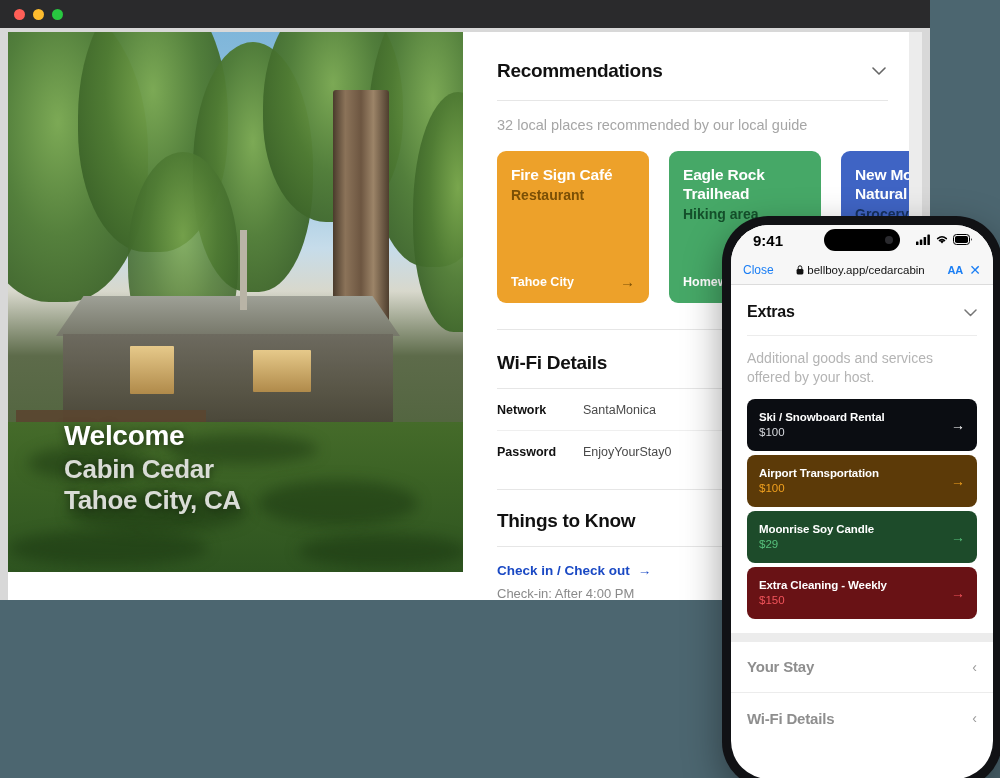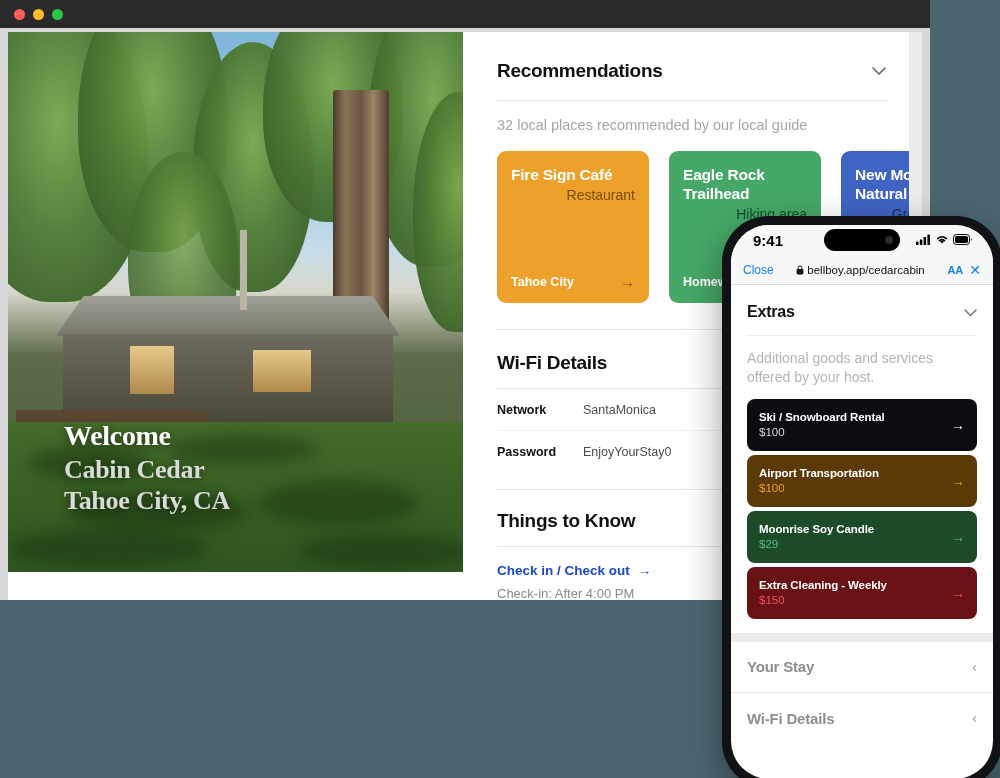--- a/index.html
+++ b/index.html
@@ -46,21 +46,20 @@
     display: flex;
   }
 
   
   #hero {
     position: relative;
     width: 455px; height: 540px;
     flex: 0 0 455px;
     overflow: hidden;
     background: #15803d;
-    font-family: Liberation Serif, serif;
   }
   .sky {
     position: absolute; inset: 0;
     background: linear-gradient(180deg, #7fb6da 0%, #9fc9e2 28%, #c6dcea 40%, #d8d8cc 48%, #5d6b4a 60%, #3f5a2c 100%);
   }
   .canopy {
     position: absolute; left: 0; top: 0; width: 100%; height: 330px;
   }
   .tree {
     position: absolute;
@@ -169,21 +168,21 @@
     width: 152px; height: 152px;
     border-radius: 9px;
     padding: 15px 14px 13px 14px;
     display: flex; flex-direction: column; justify-content: space-between;
     flex: 0 0 152px;
   }
   .rec-name {
     font-size: 15.5px; font-weight: 700; color: #fff; line-height: 1.22;
     letter-spacing: -.2px;
   }
-  .rec-type { font-size: 14px; font-weight: 400; margin-top: 2px; text-align: right; }
+  .rec-type { font-size: 14px; font-weight: 700; margin-top: 2px; }
   .rec-foot {
     display: flex; align-items: center; justify-content: space-between;
   }
   .rec-city { font-size: 12.5px; font-weight: 700; color: #fff; }
   .rec-arrow { font-size: 15px; font-weight: 600; }
 
   
   .kv-row {
     display: flex; align-items: center;
     height: 42px;

